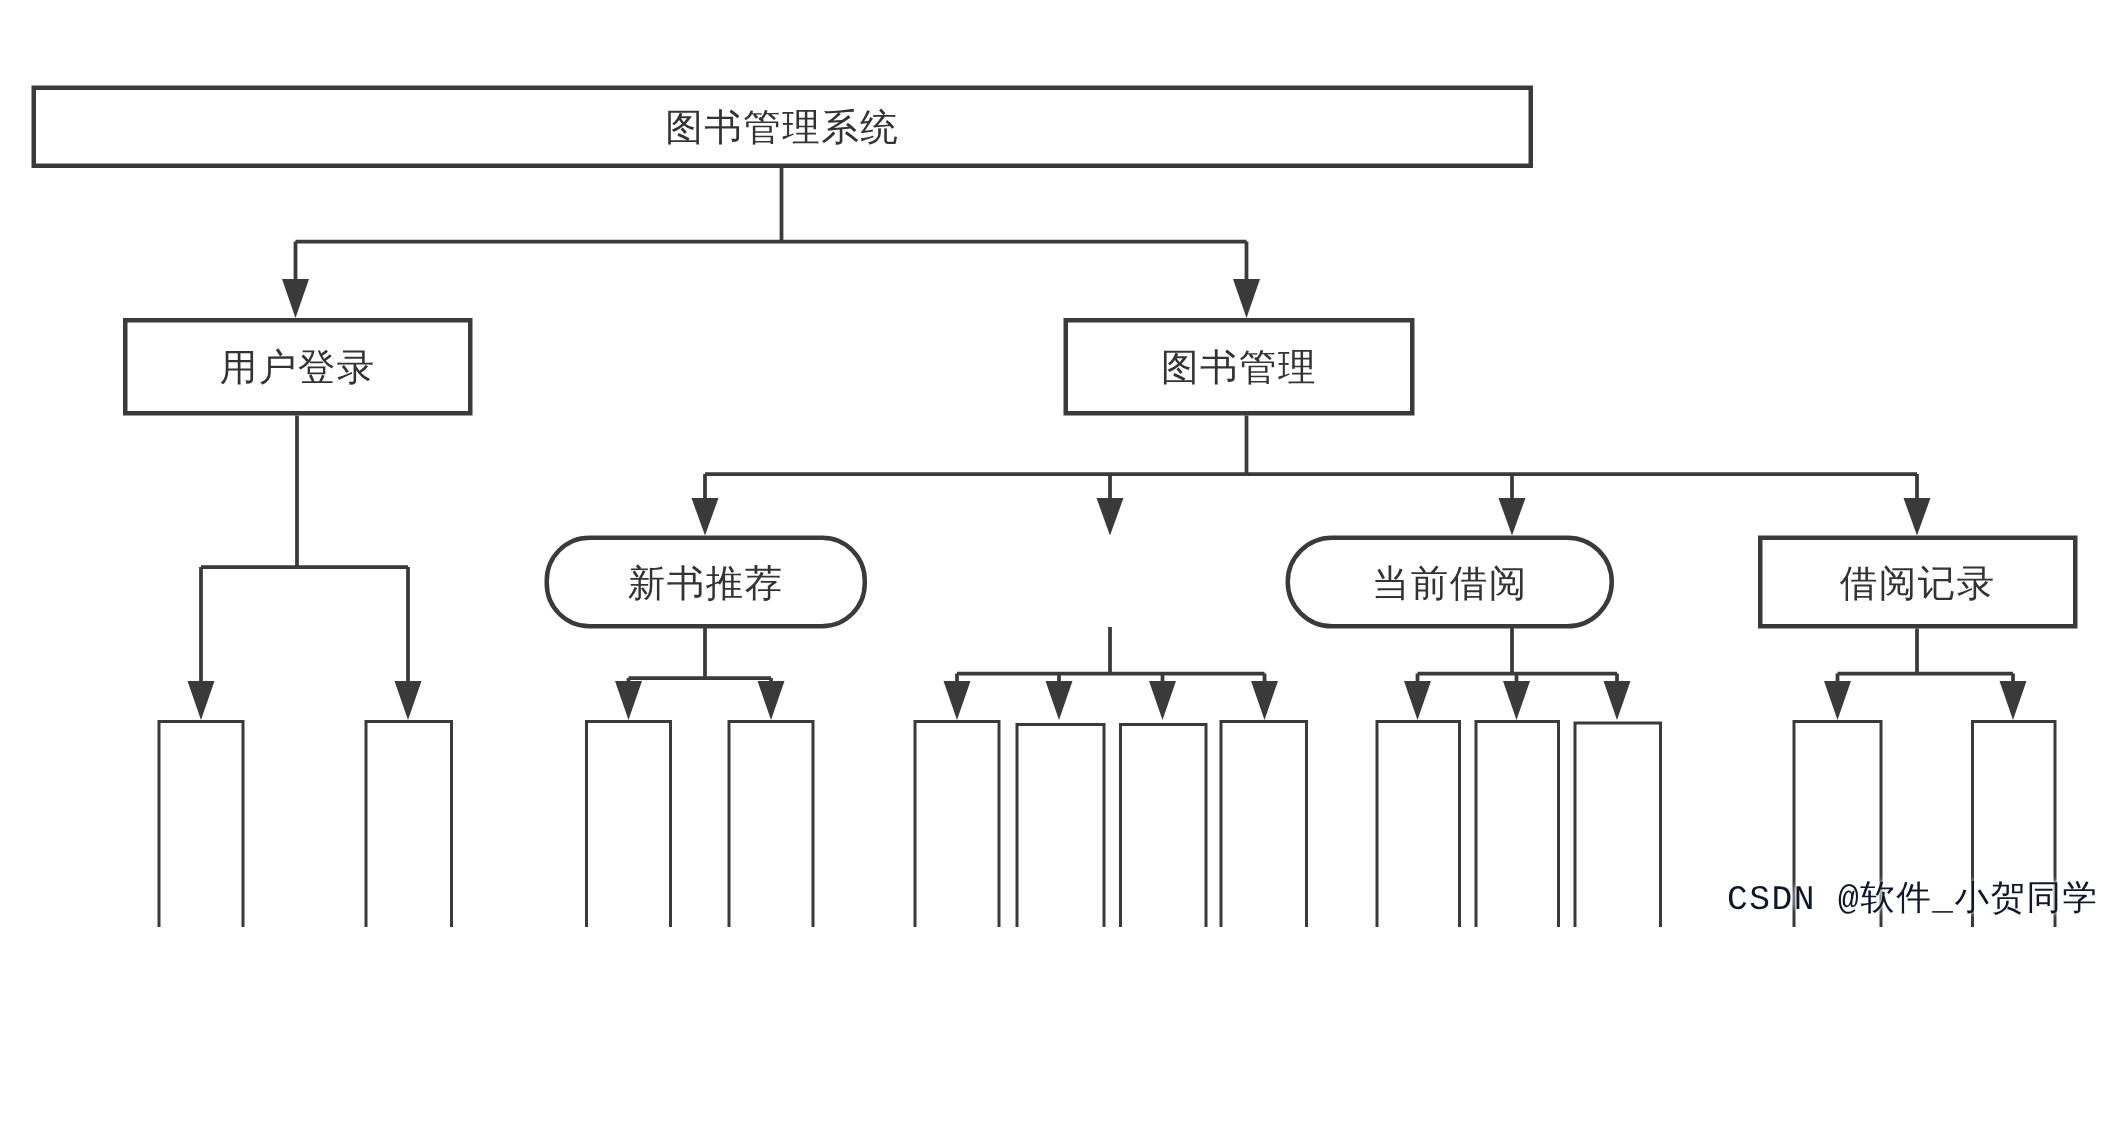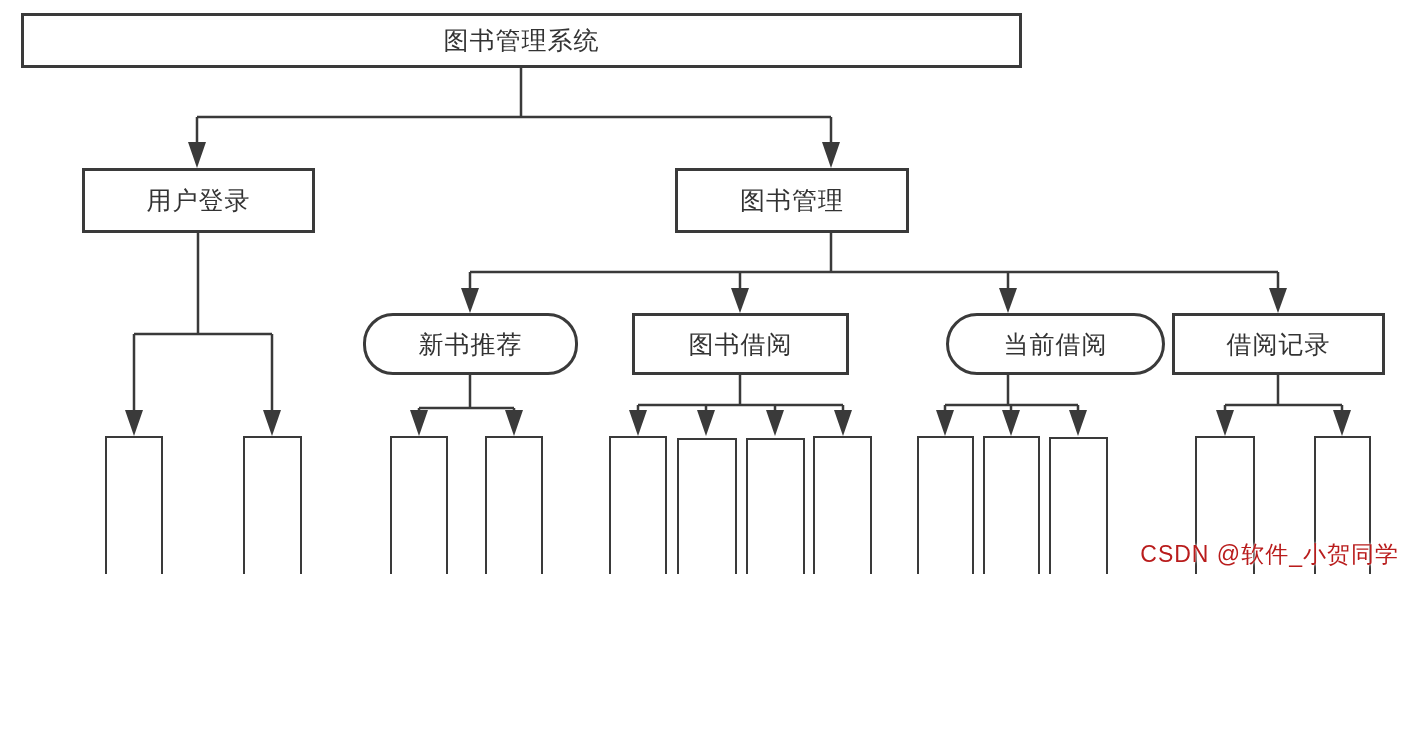--- a/index.html
+++ b/index.html
@@ -2,22 +2,23 @@
 <html><head>
 <meta charset="utf-8">
 <style>
   html, body { margin: 0; padding: 0; background: #ffffff; }
   #canvas {
     position: relative;
     width: 1405px;
     height: 574px;
     background: #ffffff;
     overflow: hidden;
-    font-family: Liberation Sans, sans-serif;
+    font-family: Liberation Mono, monospace;
     color: #333333;
+    margin-top: 44px;
   }
   svg.lines { position: absolute; left: 0; top: 0; z-index: 1; }
   .node {
     position: absolute;
     background: #ffffff;
     border: 3px solid #3a3a3a;
     box-sizing: border-box;
     display: flex;
     align-items: center;
     justify-content: center;
@@ -33,21 +34,21 @@
     letter-spacing: 5px;
     font-size: 25px;
   }
   .watermark {
     position: absolute;
     right: 6px;
     bottom: 4px;
     z-index: 3;
     font-size: 23px;
     letter-spacing: 1px;
-    color: #b91c1c;
+    color: #0f172a;
     text-shadow: 0 0 2px #ffffff, 0 0 4px #ffffff;
     white-space: nowrap;
   }
 </style>
 </head>
 <body>
 
 <div id="canvas">
 
   <svg class="lines" width="1405" height="747" viewBox="0 0 1405 747">
@@ -93,25 +94,24 @@
       <polygon points="1069,410 1087,410 1078,436"></polygon>
 
       <polygon points="1216,410 1234,410 1225,436"></polygon>
       <polygon points="1333,410 1351,410 1342,436"></polygon>
     </g>
   </svg>
 
   <div class="node" style="left:21px; top:13px; width:1001px; height:55px;">图书管理系统</div>
 
   <div class="node" style="left:82px; top:168px; width:233px; height:65px;">用户登录</div>
-  <div class="node" style="left:675px; top:168px; width:234px; height:65px;">图书管理</div>
+  <div class="node" style="left:709px; top:168px; width:234px; height:65px;">图书管理</div>
 
   <div class="node" style="left:363px; top:313px; width:215px; height:62px;border-radius:30px;">新书推荐</div>
-  <div class="node" style="left:632px; top:313px; width:217px; height:62px;">图书借阅</div>
-  <div class="node" style="left:946px; top:313px; width:219px; height:62px;border-radius:31px;">当前借阅</div>
+  <div class="node" style="left:857px; top:313px; width:219px; height:62px;border-radius:31px;">当前借阅</div>
   <div class="node" style="left:1172px; top:313px; width:213px; height:62px;text-align:right;">借阅记录</div>
 
   <div class="node leaf" style="left:105px; top:436px; width:58px; height:297px;">用户登录</div>
   <div class="node leaf" style="left:243px; top:436px; width:59px; height:297px;">注销登录</div>
 
   <div class="node leaf" style="left:390px; top:436px; width:58px; height:297px;">查询图书</div>
   <div class="node leaf" style="left:485px; top:436px; width:58px; height:297px;">借阅图书</div>
 
   <div class="node leaf" style="left:609px; top:436px; width:58px; height:298px;">查询图书</div>
   <div class="node leaf" style="left:677px; top:438px; width:60px; height:298px;">新增图书（管理员）</div>

